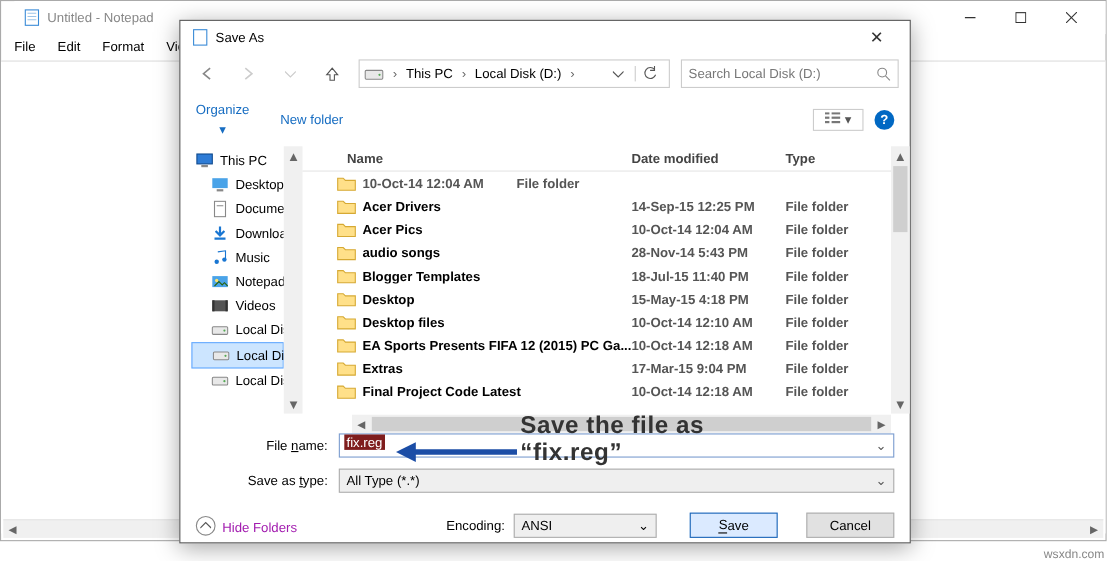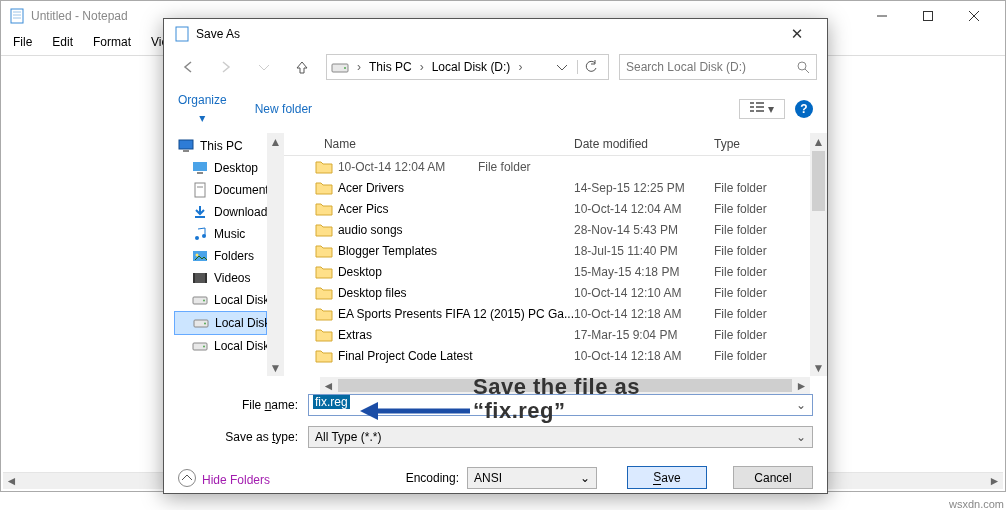--- a/index.html
+++ b/index.html
@@ -1,19 +1,19 @@
 <!DOCTYPE html>
 <html><head>
 <meta charset="utf-8">
 <style>
   * { box-sizing: border-box; margin:0; padding:0; font-family: 'Segoe UI', Tahoma, sans-serif; }
   body { background:#fff; width:1006px; height:510px; overflow:hidden; position:relative; font-size:12px; color:#000; }
   
   .np-window { position:absolute; top:0; left:0; width:1006px; height:492px; border:1px solid #aaa; background:#fff; }
-  .np-title { display:flex; align-items:center; height:30px; padding:0 8px; background:#fff; }
+  .np-title { display:flex; align-items:center; height:30px; padding:0 8px; background:#fff;margin-left:12px; }
   .np-title .np-icon { width:16px; height:16px; margin-right:6px; }
   .np-title .title-text { color:#888; font-size:12px; flex:0 0 auto;}
   .np-controls { margin-left:auto; display:flex; }
   .np-controls .ctl { width:46px; height:30px; display:flex; align-items:center; justify-content:center; color:#333; }
   .np-menu { display:flex; gap:12px; padding:2px 8px 4px; font-size:12px; color:#000;}
   .np-menu span { padding:2px 4px; }
   .np-body { border-top:1px solid #ddd; height:430px; background:#fff; }
   .np-scrollbar { position:absolute; bottom:2px; left:2px; right:2px; height:17px; background:#f0f0f0; display:flex; justify-content:space-between; align-items:center; border-top:1px solid #e5e5e5;}
   .np-scrollbar .arr{ width:17px; height:17px; display:flex; align-items:center;justify-content:center; color:#666;}
   
@@ -37,40 +37,40 @@
   .toolbar .right{ margin-left:auto; display:flex; gap:10px; align-items:center;}
   .viewbtn{ border:1px solid #ccc; padding:2px 10px; color:#555; display:flex; gap:4px;}
   .help{ width:18px;height:18px; background:#0168C3; color:#fff; border-radius:50%; font-weight:bold; font-size:12px; display:flex;align-items:center;justify-content:center;}
   .content{ display:flex; height:244px; border-bottom:1px solid transparent;}
   .tree{ width:138px; border-right:0; padding:2px 0 0 10px; overflow:hidden;font-size:12px;}
   .tree-item{ display:flex; align-items:center; gap:6px; padding:3px 4px; white-space:nowrap;}
   .tree-item.sel{ background:#cce5ff; border:1px solid #66aaff;}
   .tree-item .ico{width:16px;height:16px; display:inline-flex;align-items:center;justify-content:center;}
   .vscroll{ width:17px; background:#f0f0f0; display:flex; flex-direction:column; align-items:center; justify-content:space-between;}
   .vscroll .arr{width:17px;height:17px;display:flex;align-items:center;justify-content:center;color:#666;}
-  .list{ flex:1; display:flex; flex-direction:column; }
+  .list{ flex:1; display:flex; flex-direction:column;font-weight:bold; }
   .headers{ display:flex; border-bottom:1px solid #e5e5e5; font-size:12px; color:#444; padding:4px 6px 4px 40px;}
   .col-name{flex:1;}
   .col-date{width:140px;}
   .col-type{width:90px;}
   .rows{ flex:1; overflow:hidden;}
   .row{ display:flex; align-items:center; height:21px; padding:0 6px 0 30px; font-size:12px;}
   .row .fico{width:20px;height:18px;margin-right:4px;}
   .row .rname{flex:1; white-space:nowrap; overflow:hidden; text-overflow:ellipsis;}
   .row .rdate{width:140px; color:#555; white-space:nowrap;}
   .row .rtype{width:90px; color:#555;}
   .hscroll{ height:17px; background:#f0f0f0; margin:0 17px 0 156px; display:flex;}
   .hscroll .arr{width:17px;height:17px;display:flex;align-items:center;justify-content:center;color:#666;}
   .hscroll .htrack{flex:1; background:#cfcfcf; margin:2px 1px;}
   .bottom{ padding:0 14px 0;}
   .frow{ display:flex; align-items:center; margin-bottom:10px;}
   .flabel{ width:130px; text-align:right; padding-right:10px; font-size:12px;}
   .flabel .ul{text-decoration:underline;}
   .fname-input{ flex:1; height:22px; border:1px solid #7a9ccf; padding:0 4px; background:#fff; font-size:12px; position:relative;}
-  .fname-input .val{ background:#0369a1; color:#fff; padding:0 2px;}
+  .fname-input .val{ background:#7f1d1d; color:#fff; padding:0 2px;}
   .ftype{ flex:1; height:22px; border:1px solid #adadad; padding:0 6px; font-size:12px; display:flex;align-items:center; background:#efefef;}
   .ftype .dd{margin-left:auto; color:#555;}
   .footer{ display:flex; align-items:center; padding:8px 14px 10px;}
   .hide{ display:flex; align-items:flex-end; gap:6px; color:#a21caf; font-size:12px;}
   .hide .circ{ width:18px;height:18px;border:1px solid #888;border-radius:50%;display:flex;align-items:center;justify-content:center;}
   .enc{ margin-left:auto; display:flex; align-items:center; gap:8px;}
   .encsel{ border:1px solid #adadad; height:22px; width:130px; padding:0 6px; display:flex;align-items:center; background:#efefef; font-size:12px;}
   .btn{ min-width:80px; height:23px; border:1px solid #adadad; background:#e1e1e1; font-size:12px; display:flex;align-items:center;justify-content:center;}
   .btn.primary{ border:1px solid #1a64b7; background:#dbeaff;}
   .annot{ position:absolute; left:473px; top:375px; font-size:22px; font-weight:bold; color:#333; line-height:24px; pointer-events:none; letter-spacing:.5px;}
@@ -262,21 +262,21 @@
           <span>Music</span>
         </div>
         <div class="tree-item" style="padding-left: 18px;">
           <span class="ico">
             <svg width="16" height="16">
               <rect x="1" y="3" width="14" height="10" fill="#4aa3e8"></rect>
               <circle cx="5" cy="7" r="1.5" fill="#ffe36b"></circle>
               <path d="M3 12 L7 8 L10 11 L12 9 L15 12" stroke="#28630e" fill="none"></path>
             </svg>
           </span>
-          <span>Folders</span>
+          <span>Notepad</span>
         </div>
         <div class="tree-item" style="padding-left: 18px;">
           <span class="ico">
             <svg width="16" height="16">
               <rect x="1" y="3" width="14" height="10" fill="#555"></rect>
               <rect x="1" y="3" width="2" height="10" fill="#333"></rect>
               <rect x="13" y="3" width="2" height="10" fill="#333"></rect>
             </svg>
           </span>
           <span>Videos</span>

